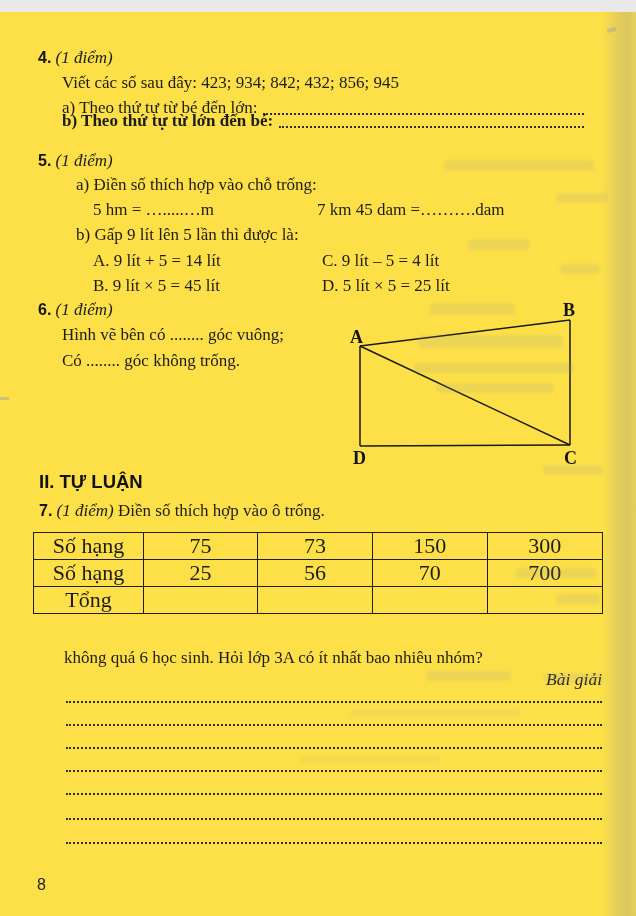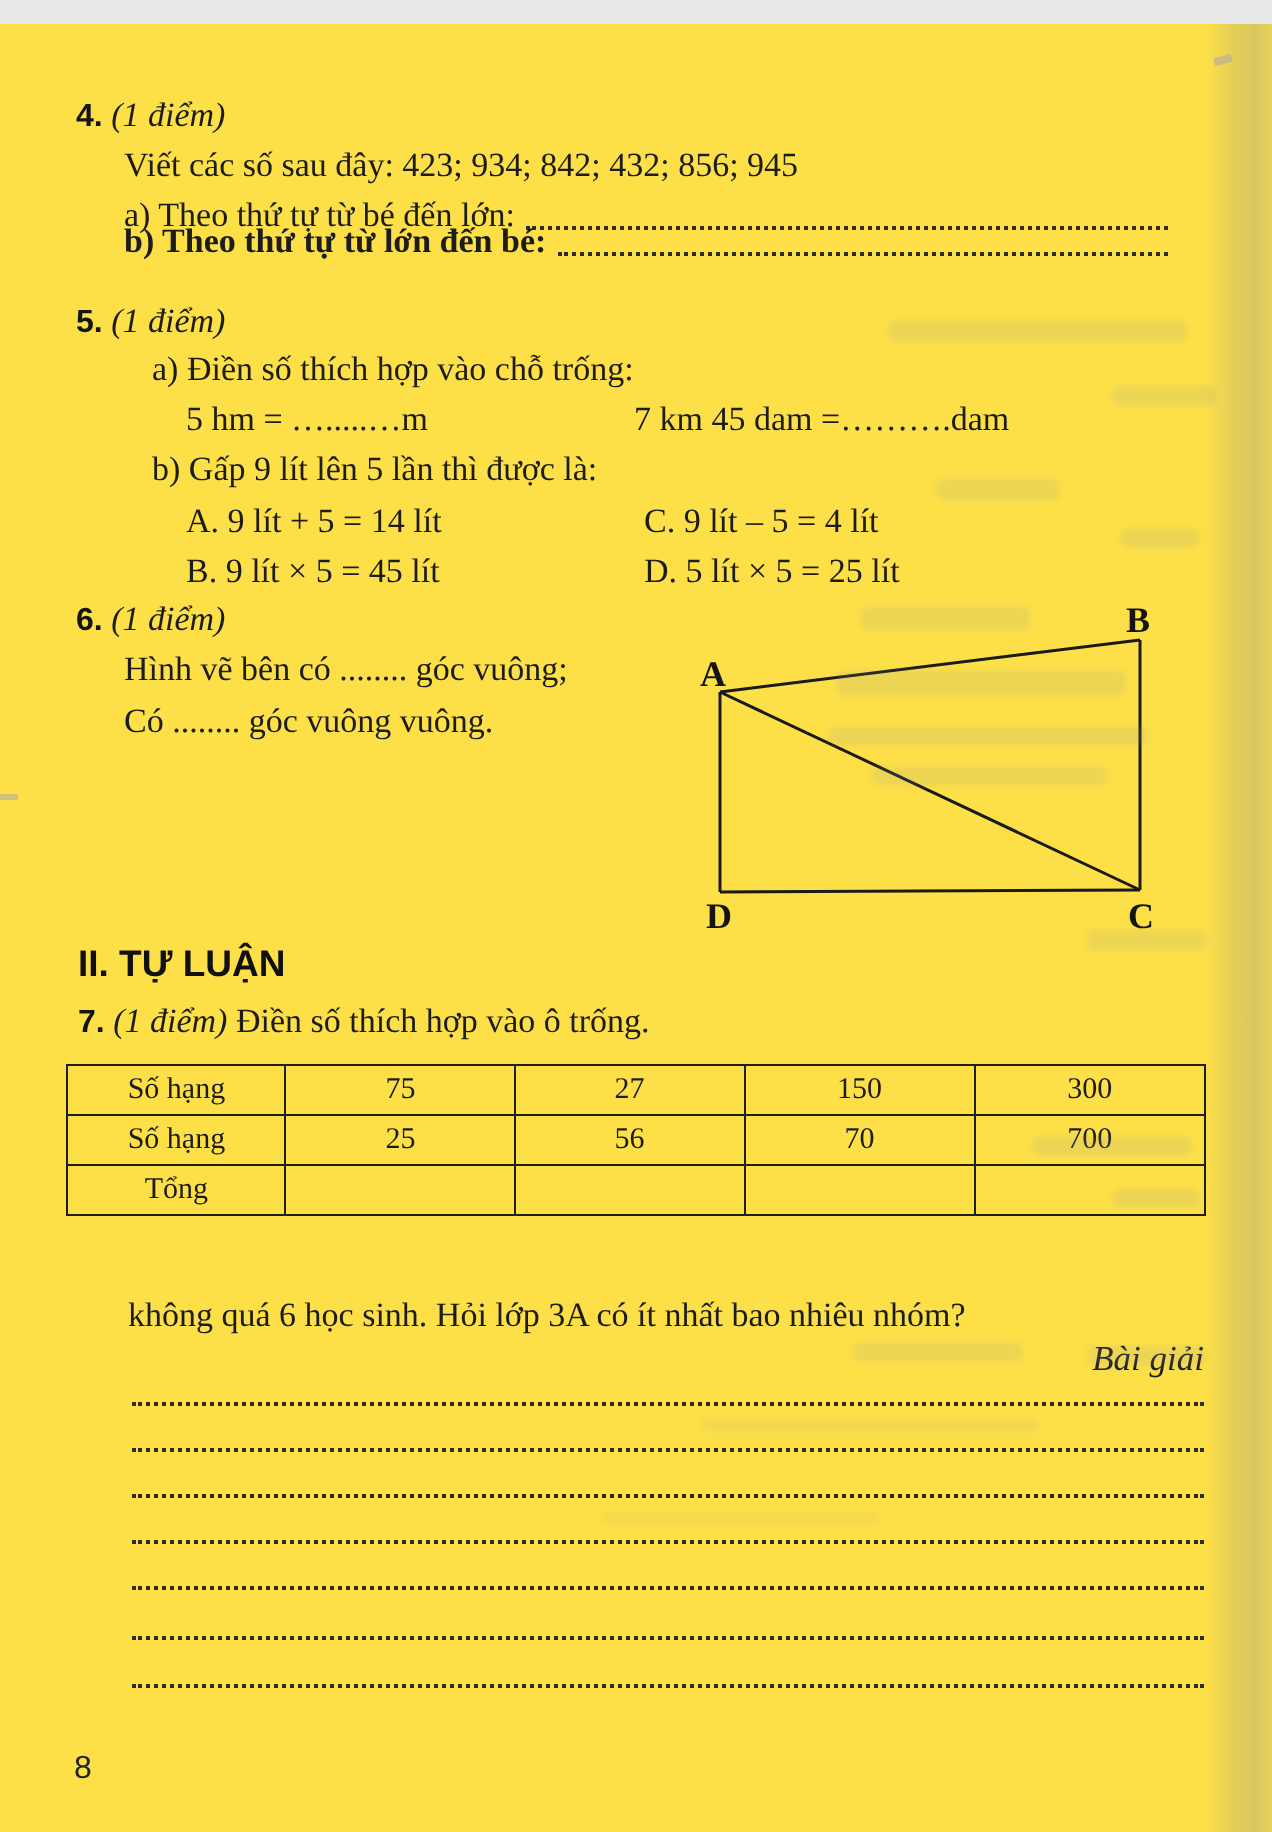--- a/index.html
+++ b/index.html
@@ -33,21 +33,21 @@
   }
   .answer-line {
     position:absolute;
     left:66px; width:536px; height:4px;
     border-bottom:2px dotted #2c2c2c;
   }
   table.sum-table {
     position:absolute; left:33px; top:520px;
     width:570px;
     border-collapse:collapse;
-    font-size:15px;
+    font-size:22px;
     padding-left:36px;
   }
   table.sum-table td {
     border:1.5px solid #1e1e1e;
     height:24px;
     text-align:center;
     padding:0 4px;
   }
   table.sum-table td.rowlabel { width:106px; }
   table.sum-table td.val { width:113px; }
@@ -112,21 +112,21 @@
   <div class="abs" style="left:93px; top:239px;">A. 9 lít + 5 = 14 lít</div>
   <div class="abs" style="left:322px; top:239px;">C. 9 lít – 5 = 4 lít</div>
   <div class="abs" style="left:93px; top:264px;">B. 9 lít × 5 = 45 lít</div>
   <div class="abs" style="left:322px; top:264px;">D. 5 lít × 5 = 25 lít</div>
 
   <div class="abs" style="left:38px; top:288px;">
     <span class="qnum">6.</span>
     <span class="pts">(1 điểm)</span>
   </div>
   <div class="abs" style="left:62px; top:313px;">Hình vẽ bên có ........ góc vuông;</div>
-  <div class="abs" style="left:62px; top:339px;">Có ........ góc vuông vuông.</div>
+  <div class="abs" style="left:62px; top:339px;">Có ........ góc không trống.</div>
 
   <svg class="abs" style="left:346px; top:290px;" width="242" height="168" viewBox="0 0 242 168">
     <line x1="14" y1="44" x2="224" y2="18" stroke="#1a1a1a" stroke-width="1.5"></line>
     <line x1="224" y1="18" x2="224" y2="143" stroke="#1a1a1a" stroke-width="1.5"></line>
     <line x1="224" y1="143" x2="14" y2="144" stroke="#1a1a1a" stroke-width="1.5"></line>
     <line x1="14" y1="144" x2="14" y2="44" stroke="#1a1a1a" stroke-width="1.5"></line>
     <line x1="14" y1="44" x2="224" y2="143" stroke="#1a1a1a" stroke-width="1.5"></line>
     <text x="4" y="41">A</text>
     <text x="217" y="14">B</text>
     <text x="218" y="162">C</text>
@@ -139,21 +139,21 @@
     <span class="qnum">7.</span>
     <span class="pts">(1 điểm)</span>
     <span>Điền số thích hợp vào ô trống.</span>
   </div>
 
   <table class="sum-table">
     <tbody>
       <tr>
         <td class="rowlabel">Số hạng</td>
         <td class="val">75</td>
-        <td class="val">27</td>
+        <td class="val">73</td>
         <td class="val">150</td>
         <td class="val">300</td>
       </tr>
       <tr>
         <td class="rowlabel">Số hạng</td>
         <td class="val">25</td>
         <td class="val">56</td>
         <td class="val">70</td>
         <td class="val">700</td>
       </tr>

